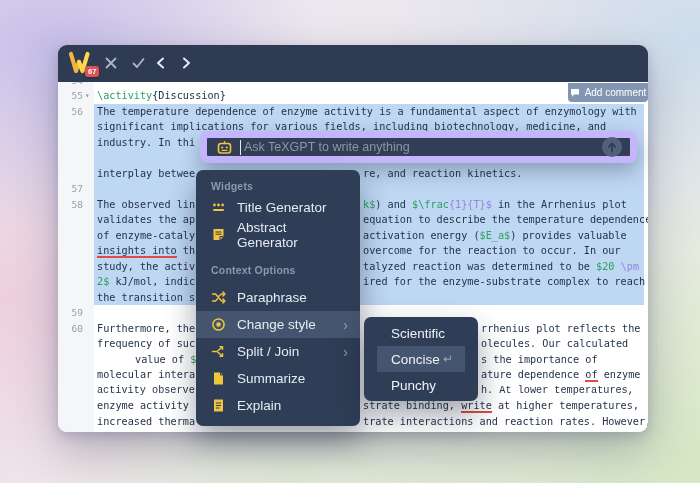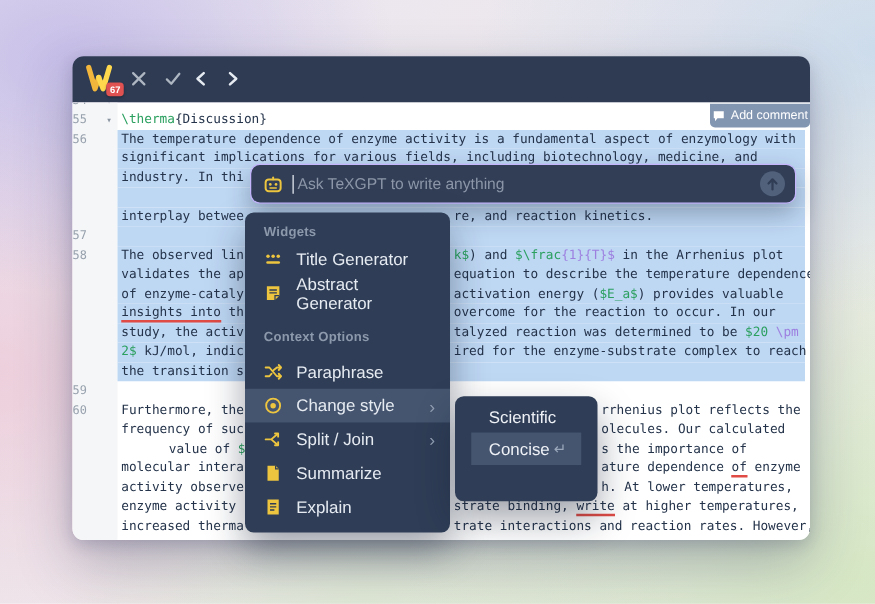--- a/index.html
+++ b/index.html
@@ -21,30 +21,30 @@
   .tbi{position:absolute;top:11px;cursor:pointer}
   .logo{position:absolute;left:8px;top:5px;width:30px;height:28px}
   .badge{position:absolute;left:19px;top:16px;background:#e05252;color:#fff;font-size:7.5px;font-weight:bold;
     padding:1px 3px;border-radius:3px;line-height:9px;box-shadow:0 1px 2px rgba(0,0,0,.3)}
   
   .editor{position:absolute;left:0;top:37px;right:0;bottom:0;background:#ffffff;border-radius:0 0 9px 9px;overflow:hidden;}
   .gutter{position:absolute;left:0;top:0;bottom:0;width:36px;background:#f5f6f8;}
   .crow{position:absolute;left:0;right:0;height:15.5px;font-family:"DejaVu Sans Mono",monospace;
     font-size:10.2px;line-height:15.5px;white-space:pre;}
   .crow .hlbar{position:absolute;left:36px;width:550px;top:0;height:100%;background:#bed7f3;}
-  .lnum{position:absolute;left:0;width:25px;color:#97a1ad;font-size:9.5px;}
+  .lnum{position:absolute;left:0;width:25px;text-align:right;color:#97a1ad;font-size:9.5px;}
   .fcaret{position:absolute;left:27px;color:#8b95a1;font-size:7.5px;}
   .seg{position:absolute;top:0;}
   .tk-d{color:#24334a}.tk-g{color:#2ba05f}.tk-p{color:#9d7fe0}
   .mis{border-bottom:2px solid #e04b45;padding-bottom:0px}
   
   .addc{position:absolute;left:510px;top:38px;width:80px;height:19px;background:#8295b1;border-radius:0 0 4px 4px;
     display:flex;align-items:center;justify-content:center;gap:5px;color:#fff;font-size:10px;cursor:pointer;z-index:4;}
   
-  .aibar{position:absolute;left:142px;top:86px;width:437px;height:32px;background:#313e56;border:1px solid #c4b5fd;
+  .aibar{position:absolute;left:142px;top:86px;width:437px;height:32px;background:#313e56;border:7px solid #c4b5fd;
     border-radius:8px;z-index:5;display:flex;align-items:center;box-shadow:0 8px 20px rgba(15,25,45,.30);box-sizing:border-box;padding:0 8px 0 10px;}
   .aibar .caretbar{width:1px;height:15px;background:#e8edf4;margin:0 3px 0 8px;}
   .aibar .ph{color:#8c96a8;font-size:12.5px;flex:1}
   .sendbtn{width:20px;height:20px;border-radius:50%;background:#52617b;display:flex;align-items:center;justify-content:center;cursor:pointer;}
   
   .menu{position:absolute;left:138px;top:125px;width:164px;height:256px;background:#2f3d56;border-radius:7px;
     box-shadow:0 14px 30px rgba(15,25,45,.40);z-index:6;padding-top:8px;box-sizing:border-box;}
   .msec{font-size:10.5px;font-weight:bold;color:#8c98ab;padding:0 0 0 15px;height:16px;line-height:16px;letter-spacing:.2px;}
   .msec.ctx{margin-top:14px;margin-bottom:6px;}
   .mitem{height:27px;display:flex;align-items:center;gap:11px;padding:0 12px 0 15px;color:#e6ebf2;font-size:13.5px;cursor:pointer;}
@@ -90,40 +90,40 @@
       <svg width="9" height="12" viewBox="0 0 9 12">
           <path d="M2 1.5 L7 6 L2 10.5" stroke="#e6ebf2" stroke-width="2" fill="none" stroke-linecap="round" stroke-linejoin="round"></path>
         </svg>
     </div>
   </div>
 
   <div class="editor">
     <div class="gutter"></div>
     <div id="rows">
         <div class="crow" style="top: -9.5px;"><span class="lnum">54</span><span class="fcaret">▾</span></div>
-        <div class="crow" style="top: 6px;"><span class="lnum">55</span><span class="fcaret">▾</span><span class="seg" style="left: 39px;"><span class="tk-g">\therma</span><span class="tk-d">{Discussion}</span></span></div>
+        <div class="crow" style="top: 6px;"><span class="lnum">55</span><span class="fcaret">▾</span><span class="seg" style="left: 39px;"><span class="tk-g">\activity</span><span class="tk-d">{Discussion}</span></span></div>
         <div class="crow" style="top: 21.5px;"><i class="hlbar"></i><span class="lnum">56</span><span class="seg" style="left: 39px;"><span class="tk-d">The temperature dependence of enzyme activity is a fundamental aspect of enzymology with</span></span></div>
         <div class="crow" style="top: 37px;"><i class="hlbar"></i><span class="seg" style="left: 39px;"><span class="tk-d">significant implications for various fields, including biotechnology, medicine, and</span></span></div>
         <div class="crow" style="top: 52.5px;"><i class="hlbar"></i><span class="seg" style="left: 39px;"><span class="tk-d">industry. In thi</span></span></div>
         <div class="crow" style="top: 68px;"><i class="hlbar"></i></div>
         <div class="crow" style="top: 83.5px;"><i class="hlbar"></i><span class="seg" style="left: 39px;"><span class="tk-d">interplay betwee</span></span><span class="seg" style="left: 305px;"><span class="tk-d">re, and reaction kinetics.</span></span></div>
         <div class="crow" style="top: 99px;"><i class="hlbar"></i><span class="lnum">57</span></div>
         <div class="crow" style="top: 114.5px;"><i class="hlbar"></i><span class="lnum">58</span><span class="seg" style="left: 39px;"><span class="tk-d">The observed lin</span></span><span class="seg" style="left: 305px;"><span class="tk-g">k$</span><span class="tk-d">) and </span><span class="tk-g">$\frac</span><span class="tk-p">{1}{T}$</span><span class="tk-d"> in the Arrhenius plot</span></span></div>
         <div class="crow" style="top: 130px;"><i class="hlbar"></i><span class="seg" style="left: 39px;"><span class="tk-d">validates the ap</span></span><span class="seg" style="left: 305px;"><span class="tk-d">equation to describe the temperature dependence</span></span></div>
         <div class="crow" style="top: 145.5px;"><i class="hlbar"></i><span class="seg" style="left: 39px;"><span class="tk-d">of enzyme-cataly</span></span><span class="seg" style="left: 305px;"><span class="tk-d">activation energy (</span><span class="tk-g">$E_a$</span><span class="tk-d">) provides valuable</span></span></div>
         <div class="crow" style="top: 161px; padding-left: 26px;"><i class="hlbar"></i><span class="seg" style="left: 39px;"><span class="tk-d mis">insights into</span><span class="tk-d"> th</span></span><span class="seg" style="left: 305px;"><span class="tk-d">overcome for the reaction to occur. In our</span></span></div>
         <div class="crow" style="top: 176.5px;"><i class="hlbar"></i><span class="seg" style="left: 39px;"><span class="tk-d">study, the activ</span></span><span class="seg" style="left: 305px;"><span class="tk-d">talyzed reaction was determined to be </span><span class="tk-g">$20</span><span class="tk-d"> </span><span class="tk-p">\pm</span></span></div>
         <div class="crow" style="top: 192px;"><i class="hlbar"></i><span class="seg" style="left: 39px;"><span class="tk-g">2$</span><span class="tk-d"> kJ/mol, indic</span></span><span class="seg" style="left: 305px;"><span class="tk-d">ired for the enzyme-substrate complex to reach</span></span></div>
         <div class="crow" style="top: 207.5px;"><i class="hlbar"></i><span class="seg" style="left: 39px;"><span class="tk-d">the transition s</span></span></div>
         <div class="crow" style="top: 223px; padding-left: 46px;"><span class="lnum">59</span></div>
         <div class="crow" style="top: 238.5px;"><span class="lnum">60</span><span class="seg" style="left: 39px;"><span class="tk-d">Furthermore, the</span></span><span class="seg" style="left: 423px;"><span class="tk-d">rrhenius plot reflects the</span></span></div>
         <div class="crow" style="top: 254px;"><span class="seg" style="left: 39px;"><span class="tk-d">frequency of suc</span></span><span class="seg" style="left: 423px;"><span class="tk-d">olecules. Our calculated</span></span></div>
         <div class="crow" style="top: 269.5px;"><span class="seg" style="left: 39px; margin-left: 38px;"><span class="tk-d">value of </span><span class="tk-g">$A$</span><span class="tk-d"> (</span><span class="tk-g">$(</span></span><span class="seg" style="left: 423px;"><span class="tk-d">s the importance of</span></span></div>
         <div class="crow" style="top: 285px;"><span class="seg" style="left: 39px;"><span class="tk-d">molecular intera</span></span><span class="seg" style="left: 423px;"><span class="tk-d">ature dependence </span><span class="tk-d mis">of</span><span class="tk-d"> enzyme</span></span></div>
-        <div class="crow" style="top: 300.5px;"><span class="seg" style="left: 39px;"><span class="tk-d">activity observe</span></span><span class="seg" style="left: 423px;"><span class="tk-d">h. At lower temperatures,</span></span></div>
+        <div class="crow" style="top: 300.5px; font-family: Liberation Mono, monospace;"><span class="seg" style="left: 39px;"><span class="tk-d">activity observe</span></span><span class="seg" style="left: 423px;"><span class="tk-d">h. At lower temperatures,</span></span></div>
         <div class="crow" style="top: 316px;"><span class="seg" style="left: 305px;"><span class="tk-d">strate binding, </span><span class="tk-d mis">write</span><span class="tk-d"> at higher temperatures,</span></span><span class="seg" style="left: 39px;"><span class="tk-d">enzyme activity </span></span></div>
         <div class="crow" style="top: 331.5px;"><span class="seg" style="left: 39px;"><span class="tk-d">increased therma</span></span><span class="seg" style="left: 305px;"><span class="tk-d">trate interactions and reaction rates. However,</span></span></div>
       </div>
   </div>
 
   <div class="addc">
     <span>
       <svg width="10" height="10" viewBox="0 0 10 10">
           <path d="M1 1 h8 v5.5 h-5 L2 9 V6.5 H1 Z" fill="#ffffff"></path>
         </svg>
@@ -224,15 +224,18 @@
     </div>
 
   <div class="submenu" id="submenu">
       <div class="sitem">
         <span>Scientific</span>
       </div>
       <div class="sitem active">
         <span>Concise</span>
         <span class="ret">↵</span>
       </div>
+      <div class="sitem">
+        <span>Punchy</span>
+      </div>
     </div>
 
 </div>
 
 </body></html>

